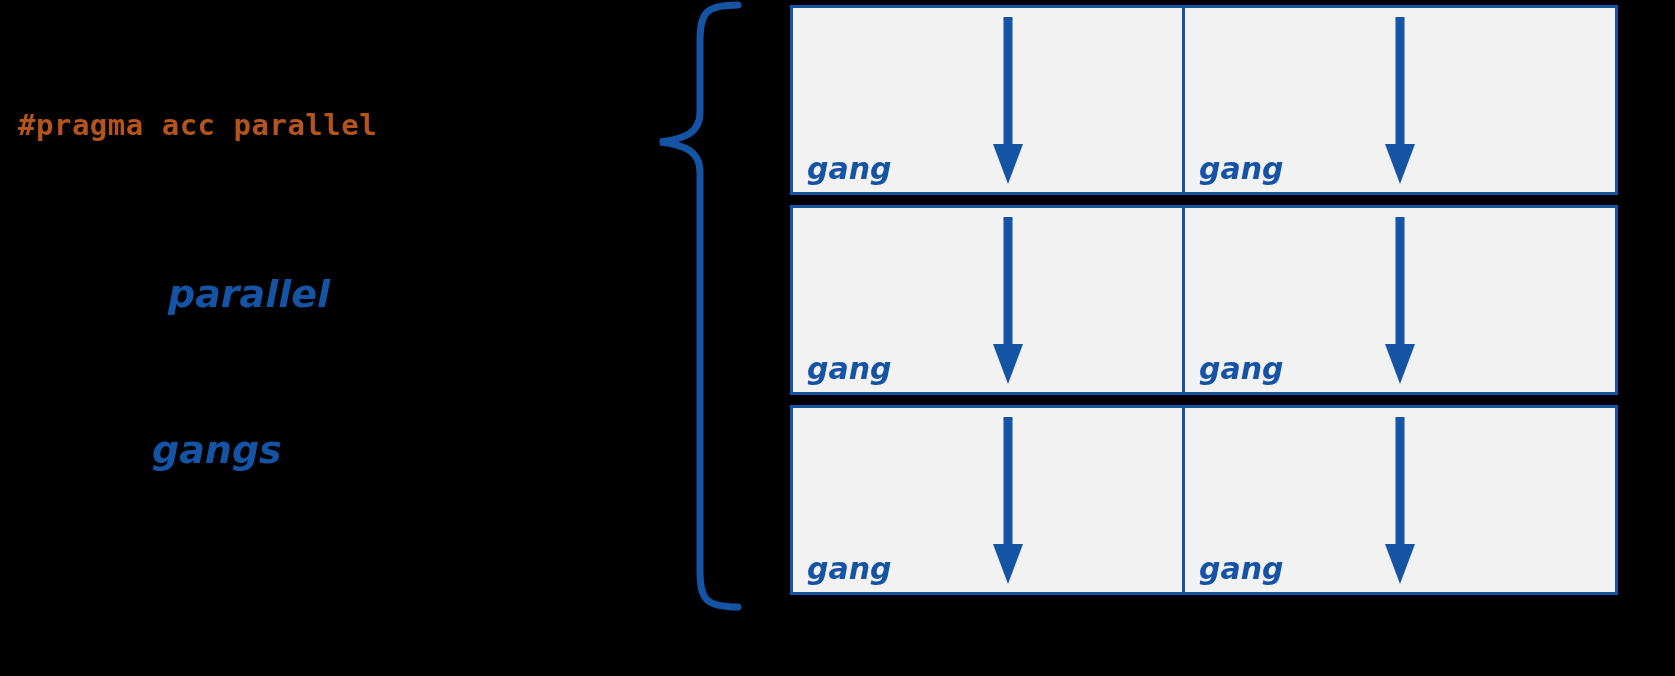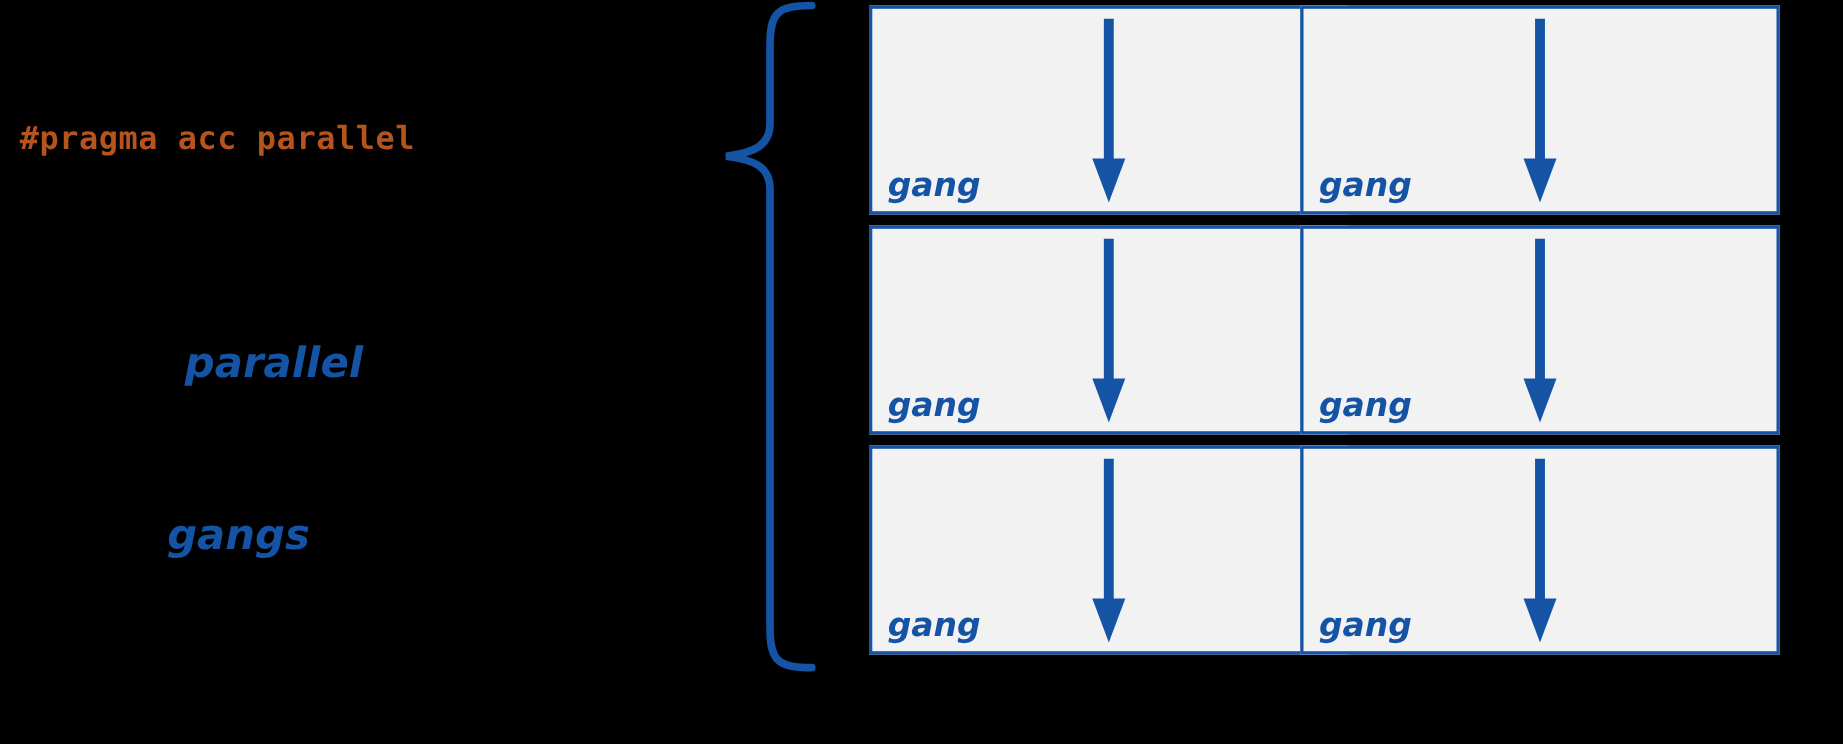--- a/index.html
+++ b/index.html
@@ -28,21 +28,20 @@
     letter-spacing: 0.5px;
     color: var(--pragma-orange, #b5541c);
     white-space: pre;
   }
   .side-label {
     position: absolute;
     font-weight: bold;
     font-style: italic;
     font-size: 38px;
     color: var(--accent-blue, #1553a5);
-    margin-top: 36px;
   }
   .label-parallel { left: 168px; top: 272px; }
   .label-gangs   { left: 152px; top: 428px; text-align: center; }
   .brace {
     position: absolute;
     left: 650px;
     top: 0px;
     width: 95px;
     height: 612px;
   }

